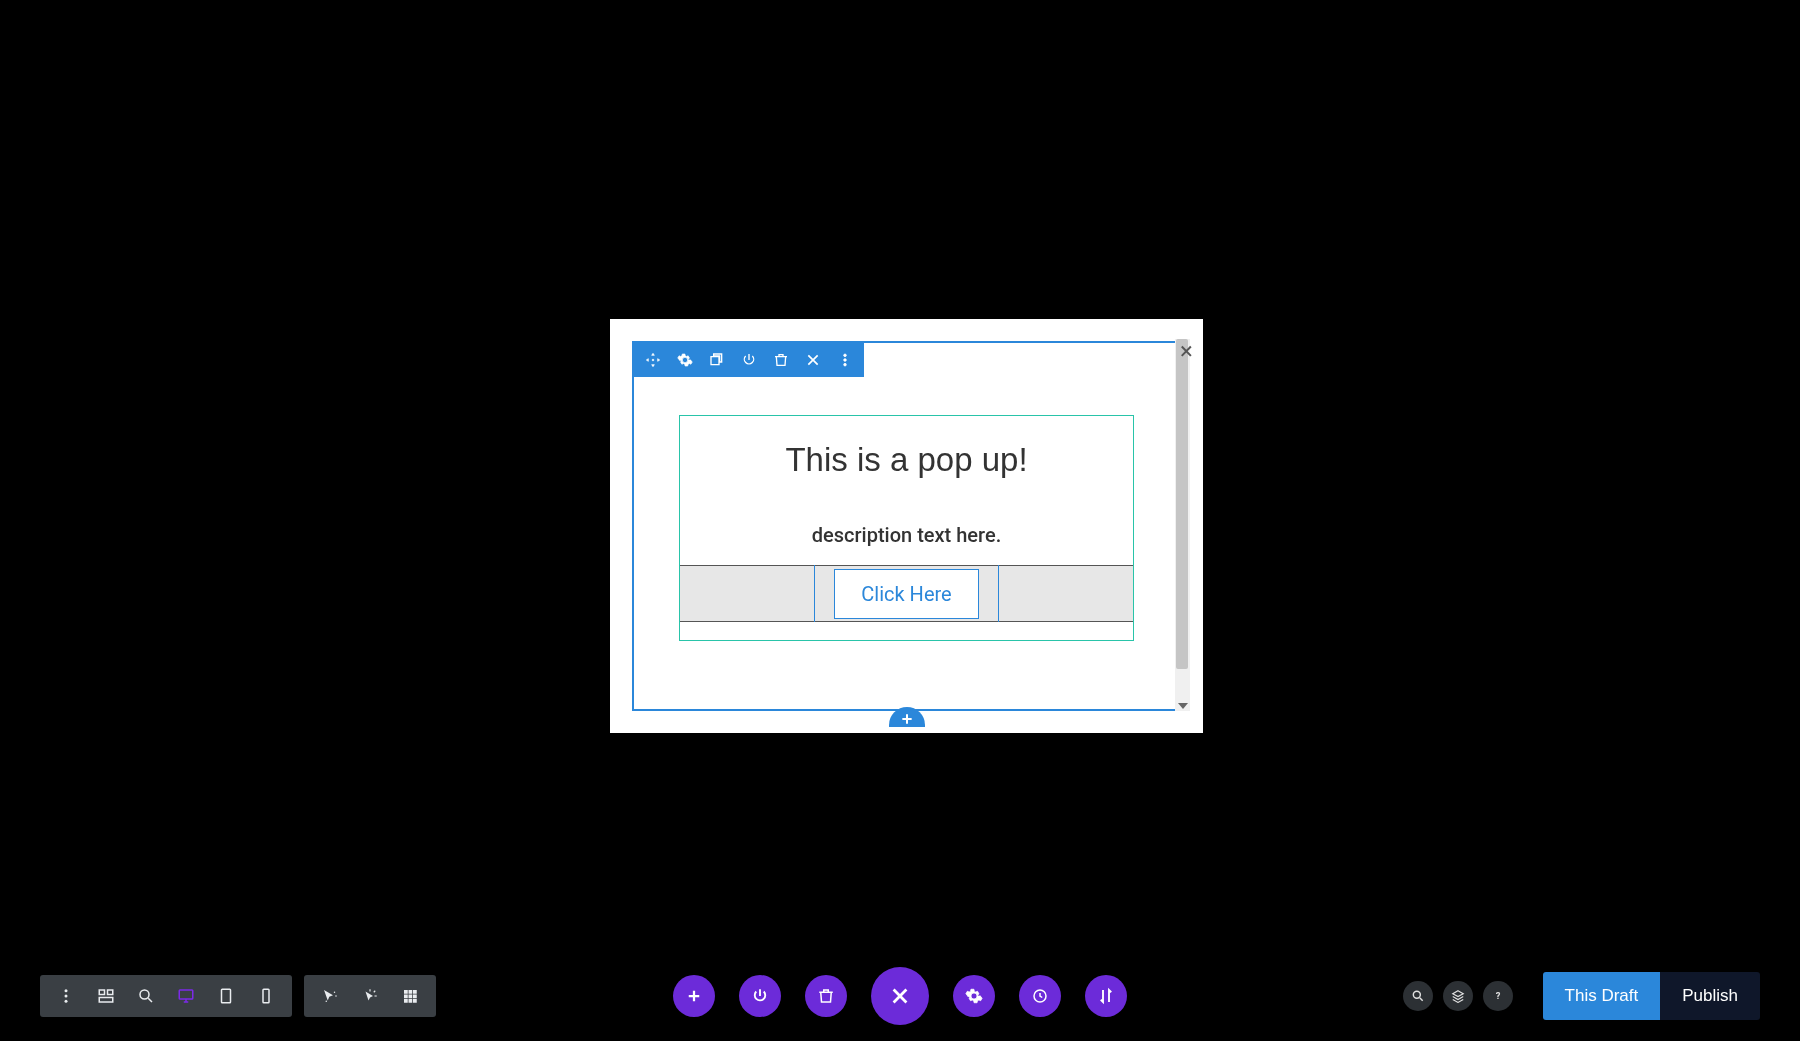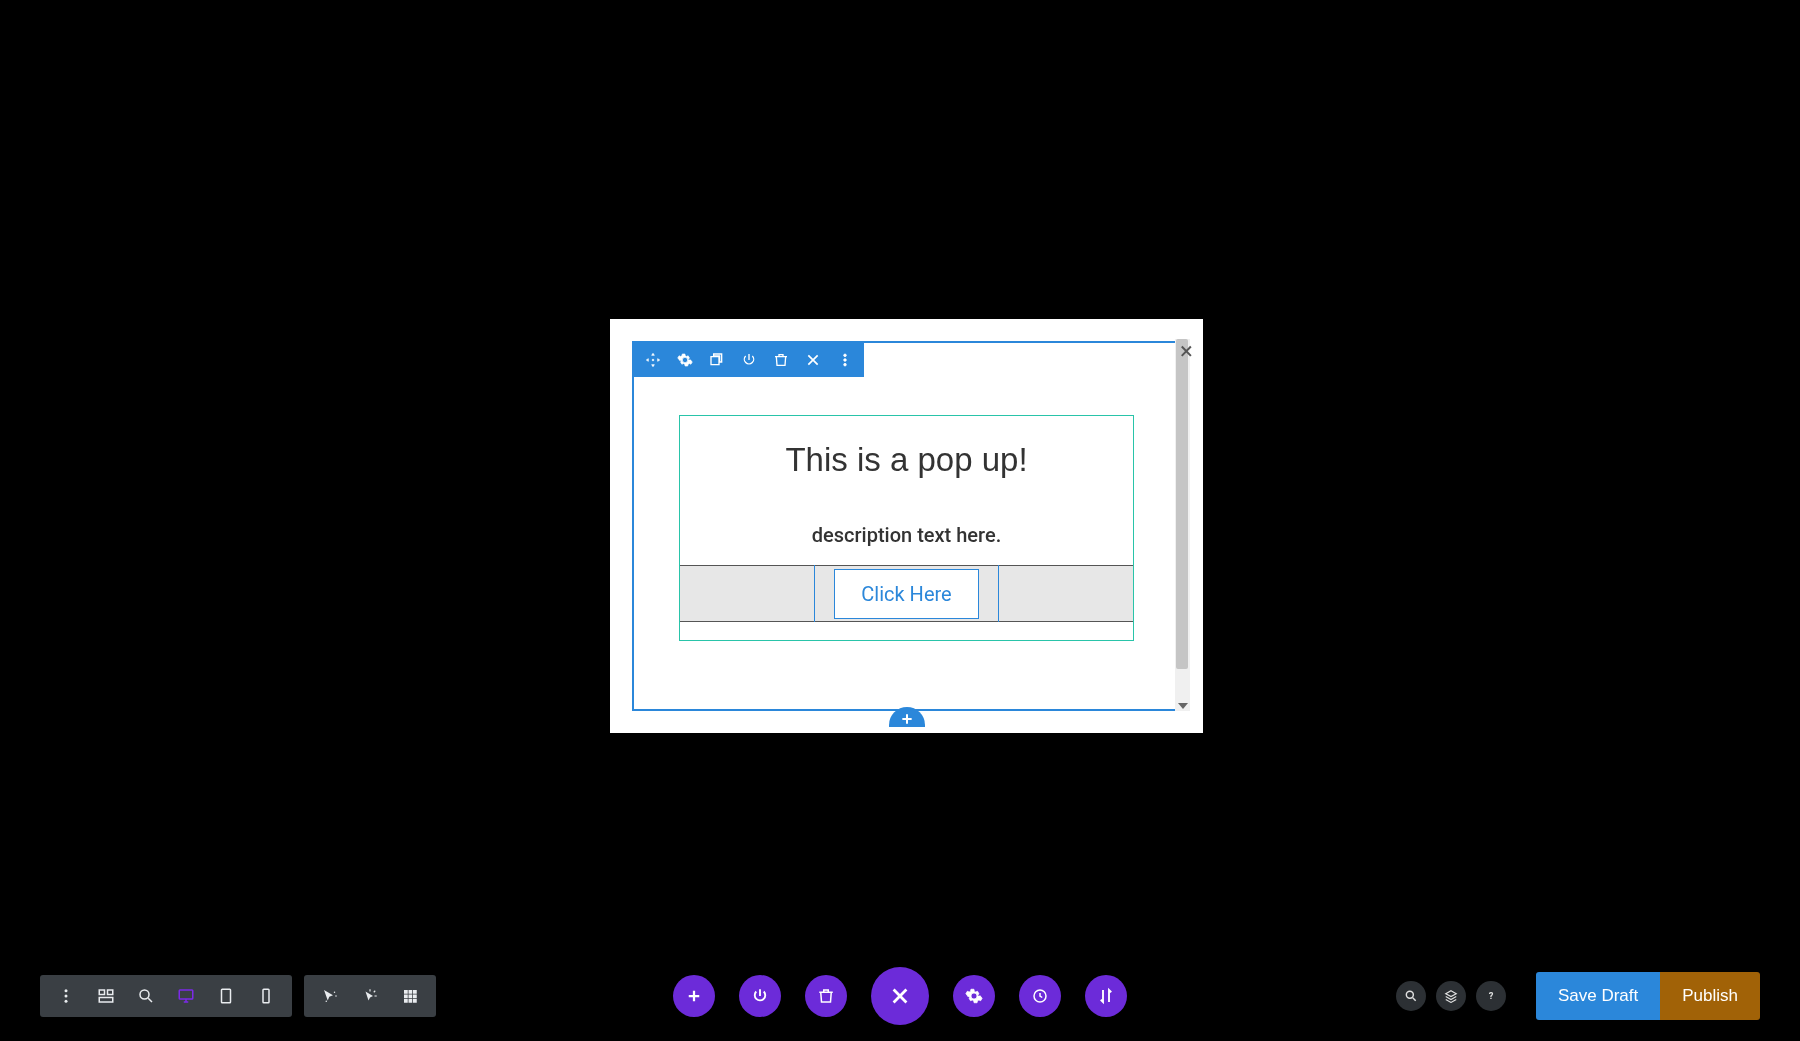--- a/index.html
+++ b/index.html
@@ -249,21 +249,21 @@
     }
     .action-btn {
       padding: 14px 22px;
       font-size: 17px;
       color: #fff;
       border: none;
       cursor: pointer;
       font-weight: 500;
     }
     .action-btn.save { background: #2b87da; border-radius: 3px 0 0 3px; }
-    .action-btn.publish { background: #a16207; border-radius: 0 3px 3px 0; }
+    .action-btn.publish { background: #0f172a; border-radius: 0 3px 3px 0; }
   </style>
 </head>
 <body>
 
 <div class="popup-container">
   <div class="section-outline">
     <div class="section-toolbar">
       <span class="tb-icon">
         <svg viewBox="0 0 24 24">
             <path d="M12 2l-2 3h4zM2 12l3-2v4zM22 12l-3-2v4zM12 22l-2-3h4zM11 11h2v2h-2z"></path>
@@ -448,18 +448,18 @@
       <svg viewBox="0 0 24 24">
           <path d="M12 3l9 5-9 5-9-5zM3 13l9 5 9-5M3 18l9 5 9-5" fill="none" stroke="currentColor" stroke-width="2"></path>
         </svg>
     </div>
     <div class="right-circle">
       <svg viewBox="0 0 24 24">
           <text x="12" y="17" text-anchor="middle" font-size="16" font-weight="bold" fill="currentColor">?</text>
         </svg>
     </div>
     <div class="action-buttons">
-      <button class="action-btn save">Save Draft</button>
+      <button class="action-btn save">This Draft</button>
       <button class="action-btn publish">Publish</button>
     </div>
   </div>
 
 </div>
 
 </body></html>

